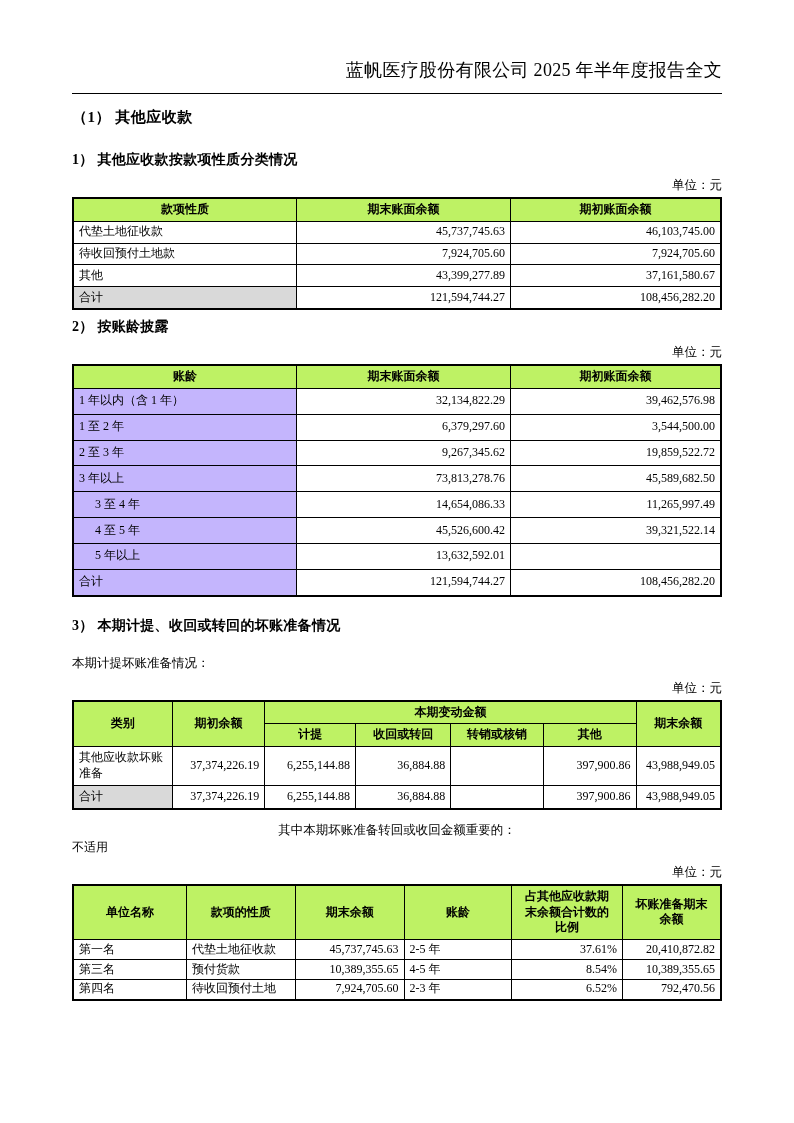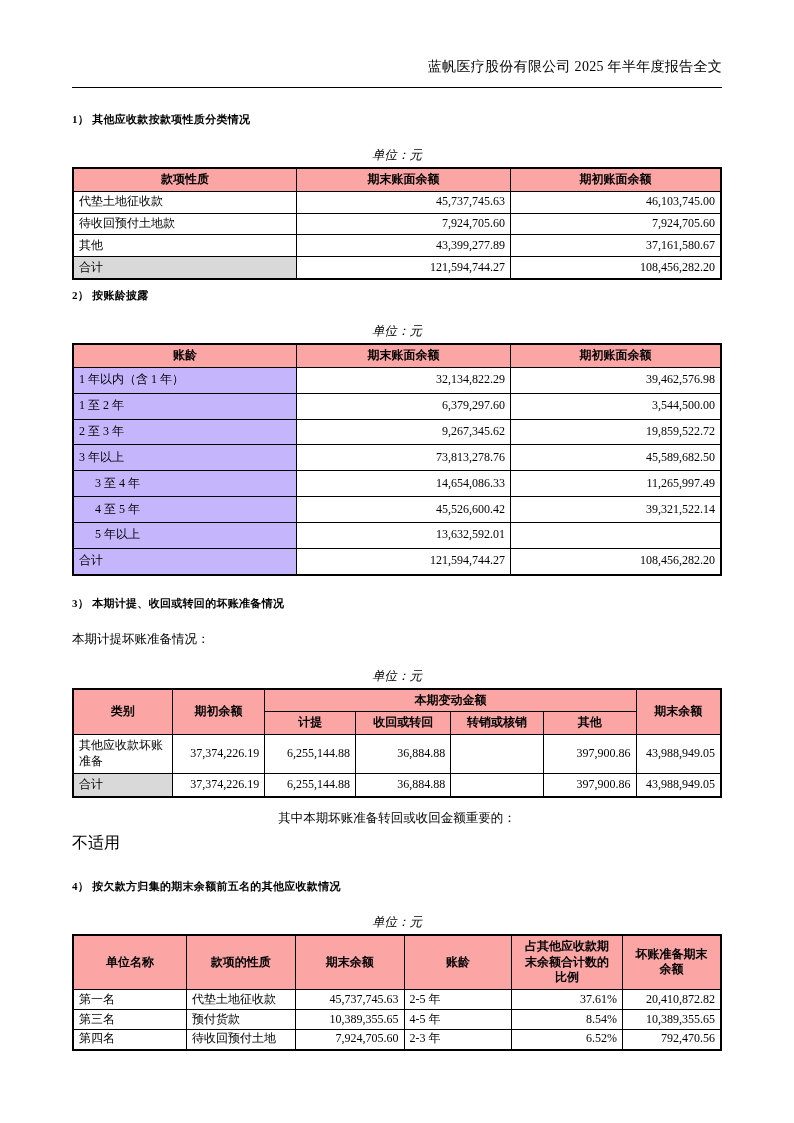--- a/index.html
+++ b/index.html
@@ -4,50 +4,50 @@
 <style>
   html, body { margin:0; padding:0; }
   body {
     width:794px; height:1123px; background:#ffffff; color:#000;
     font-family:"Liberation Serif","DejaVu Serif",serif;
     font-size:12.5px; position:relative; overflow:hidden;
   }
   .content { padding:58px 72px 0 72px; }
 
   .page-header {
-    text-align:right; font-size:14px; letter-spacing:0.3px;
+    text-align:right; font-size:18px; letter-spacing:0.3px;
     padding-bottom:11px; border-bottom:1px solid #000;
   }
 
   .section-heading {
     font-size:15px; font-weight:bold; margin:14px 0 0 0; letter-spacing:0.5px;
   }
   .sub-heading {
-    font-size:11px; font-weight:bold; margin:0; letter-spacing:0.3px;
+    font-size:14px; font-weight:bold; margin:0; letter-spacing:0.3px;
   }
   .sh1 { margin-top:24px; }
   .sh2 { margin-top:8px; }
   .sh3 { margin-top:20px; }
   .sh4 { margin-top:25px; }
 
-  .unit-label { text-align:center; margin-top:20px; margin-bottom:3px;font-style:italic; }
+  .unit-label { text-align:right; margin-top:8px; margin-bottom:3px; }
   .intro-text { margin-top:20px; }
   .note-label { margin-top:12px;text-align:center; }
-  .note-value { margin-top:6px; font-size:16px; }
+  .note-value { font-size:12px; }
 
   table {
     width:100%; border-collapse:collapse; table-layout:fixed;
     border:2px solid #000; margin-top:2px;
   }
   th, td {
     border:1px solid #000; font-size:12px; line-height:1.32;
     padding:2px 5px; overflow:hidden; word-break:break-all;
   }
   th {
-    background:#fca5a5; font-weight:bold; text-align:center;
+    background:#bef264; font-weight:bold; text-align:center;
     vertical-align:middle; padding:3px 8px;
   }
   td { text-align:right; vertical-align:middle; }
   td:first-child { text-align:left; }
 
   
   .t1 td { padding:2.5px 5px; }
   .t1 tr.total-row td:first-child { background:#d9d9d9; }
 
   
@@ -65,20 +65,21 @@
 </style>
 </head>
 <body>
 
 <div class="content">
 
   <div class="page-header">
     <span>蓝帆医疗股份有限公司 2025 年半年度报告全文</span>
   </div>
 
+  <div class="section-heading">（1） 其他应收款</div>
 
   <div class="sub-heading sh1">1） 其他应收款按款项性质分类情况</div>
   <div class="unit-label">单位：元</div>
   <table class="t1">
     <colgroup>
         <col style="width:34.5%">
         <col style="width:33%">
         <col style="width:32.5%">
       </colgroup>
     <thead>
@@ -215,21 +216,20 @@
           <td>36,884.88</td>
           <td></td>
           <td>397,900.86</td>
           <td>43,988,949.05</td>
         </tr>
       </tbody>
   </table>
   <div class="note-label">其中本期坏账准备转回或收回金额重要的：</div>
   <div class="note-value">不适用</div>
 
-  <div class="sub-heading sh4">4） 按欠款方归集的期末余额前五名的其他应收款情况</div>
   <div class="unit-label">单位：元</div>
   <table class="t4">
     <colgroup>
       <col style="width:17.5%">
         <col style="width:16.8%">
         <col style="width:16.8%">
       <col style="width:16.6%">
         <col style="width:17.1%">
         <col style="width:15.2%">
     </colgroup>

